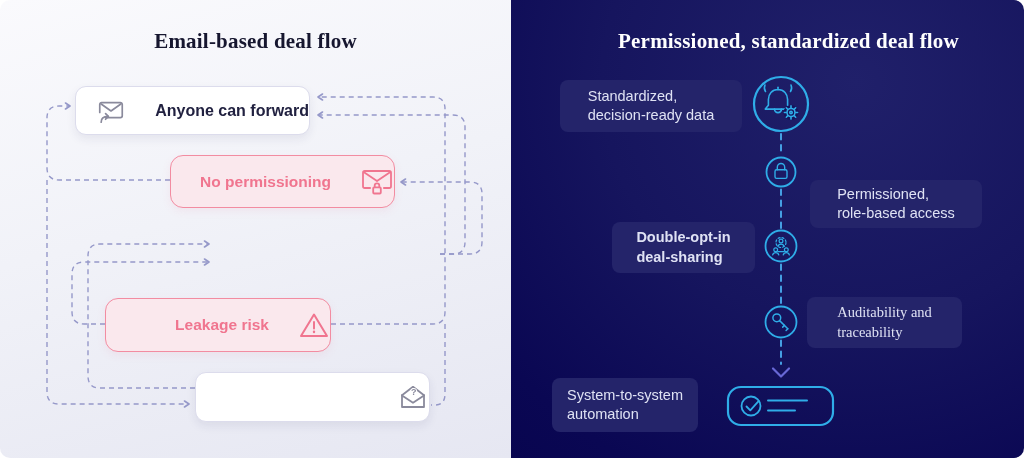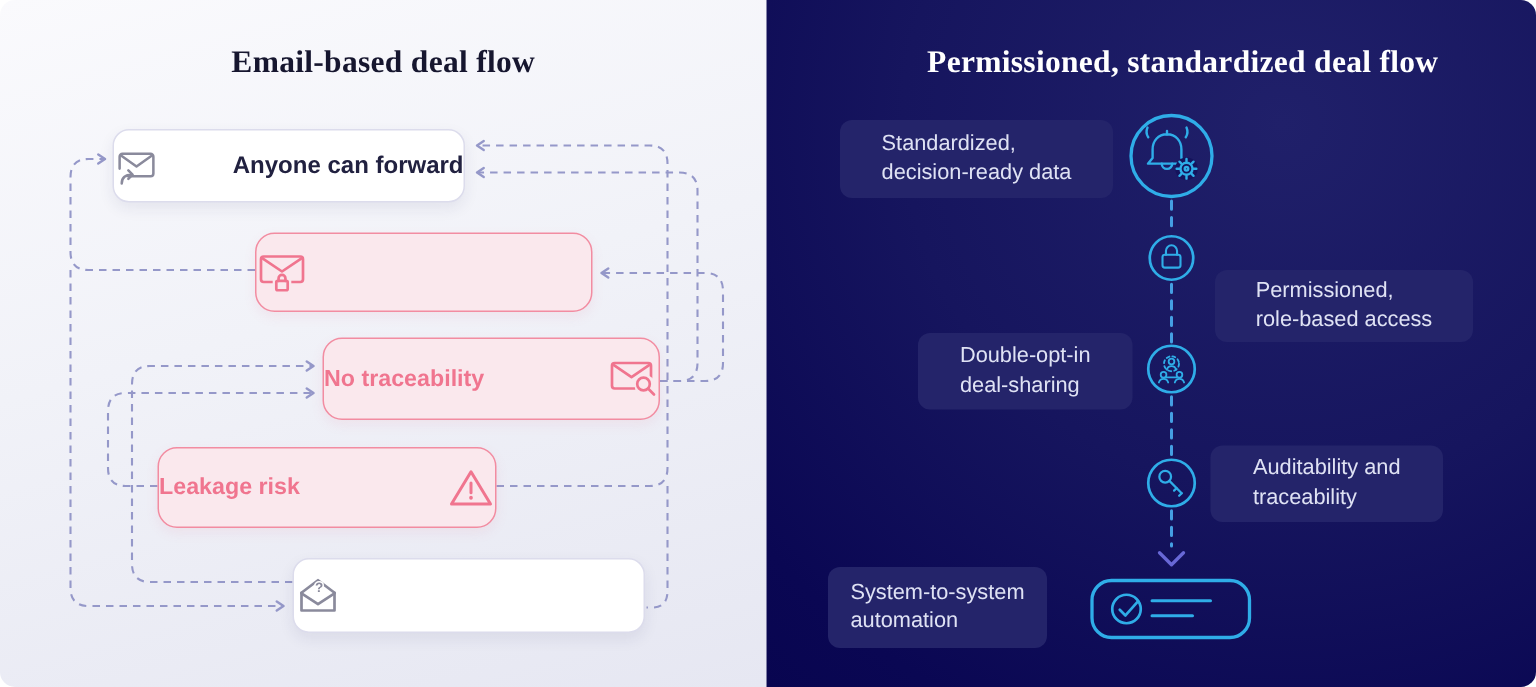--- a/index.html
+++ b/index.html
@@ -7,21 +7,21 @@
          border-radius:10px;overflow:hidden;}
   .panel{position:absolute;top:0;height:458px;overflow:hidden;}
   .panel-left{left:0;width:511px;background:linear-gradient(165deg,#fafafd 0%,#f1f2f8 45%,#e6e7f2 100%);}
   .panel-right{left:511px;width:513px;
         background:radial-gradient(120% 140% at 62% 18%, #20206a 0%, #16155e 38%, #0a0753 68%, #040149 100%);padding-left:42px;}
   .ptitle{position:absolute;top:29px;left:0;right:0;text-align:center;font-size:21px;font-weight:700;letter-spacing:.2px;font-family:Liberation Serif, serif;}
   .ptitle.dark{color:#16162f;}
   .ptitle.light{color:#ffffff;}
 
   
-  .lbox{position:absolute;display:flex;align-items:center;justify-content:space-between;gap:12px;border-radius:11px;box-sizing:border-box;}
+  .lbox{position:absolute;display:flex;align-items:center;justify-content:flex-end;gap:29px;border-radius:11px;box-sizing:border-box;}
   .lbox.neutral{background:#ffffff;border:1px solid var(--neutral-border);color:var(--neutral-text);
                 font-weight:700;font-size:16px;box-shadow:0 4px 10px rgba(40,40,90,.08);}
   .lbox.risk{background:var(--risk-fill);border:1.5px solid var(--risk-border);color:var(--risk-text);
              font-weight:700;font-size:15.5px;border-radius:13px;box-shadow:0 3px 8px rgba(240,120,150,.10);}
   .lbox svg{flex:0 0 auto;display:block;}
 
   
   .conn{fill:none;stroke:var(--connector);stroke-width:1.4;stroke-dasharray:5 4;}
   .arrhead{fill:none;stroke:var(--connector);stroke-width:1.6;stroke-dasharray:none;stroke-linecap:round;stroke-linejoin:round;}
   .gic{fill:none;stroke:var(--icon-gray);stroke-width:1.8;stroke-linecap:round;stroke-linejoin:round;}
@@ -69,39 +69,30 @@
       <svg width="30" height="30" viewBox="0 0 32 32">
         <path class="gic" d="M10,23 H26 a2,2 0 0 0 2,-2 V9 a2,2 0 0 0 -2,-2 H6 a2,2 0 0 0 -2,2 v8.5"></path>
         <path class="gic" d="M5.5,8.5 L16,16 L26.5,8.5"></path>
         <path class="gic" d="M5.5,28 C5.5,23.8 8,21.8 12.8,21.8"></path>
         <path class="gic" d="M10.2,18.8 L13.2,21.8 L10.2,24.8"></path>
       </svg>
       <span>Anyone can forward</span>
     </div>
 
     <div class="lbox risk" style="left:170px;top:155px;width:225px;height:53px;">
+      <span>No permissioning</span>
       <svg width="34" height="30" viewBox="0 0 34 30">
         <rect class="ric" x="3" y="4" width="28" height="17" rx="1.8"></rect>
         <path class="ric" d="M4,5.2 L17,14 L30,5.2"></path>
         <rect class="mask-risk" x="10.8" y="15" width="12.4" height="13"></rect>
         <path class="ric" d="M14.7,20.3 v-1.7 a2.3,2.3 0 0 1 4.6,0 v1.7"></path>
         <rect class="ric" x="13.2" y="20.3" width="7.6" height="6.2" rx="1"></rect>
       </svg>
     </div>
 
-    <div class="lbox risk" style="left:215px;top:225px;width:225px;height:55px;">
-      <span>No traceability</span>
-      <svg width="34" height="30" viewBox="0 0 34 30">
-        <rect class="ric" x="3" y="4" width="26" height="17" rx="1.8"></rect>
-        <path class="ric" d="M4,5.2 L16,13.4 L28,5.2"></path>
-        <circle class="mask-risk" cx="25" cy="19" r="7"></circle>
-        <circle class="ric" cx="24" cy="18" r="4.2"></circle>
-        <path class="ric" d="M27.2,21.2 L31,25"></path>
-      </svg>
-    </div>
 
     <div class="lbox risk" style="left:105px;top:298px;width:226px;height:54px;">
       <span>Leakage risk</span>
       <svg width="32" height="30" viewBox="0 0 32 30">
         <path class="ric" style="stroke-width:2" d="M16,4.5 L29,26 H3 Z"></path>
         <path class="ric" style="stroke-width:2" d="M16,12 V18.5"></path>
         <path class="ric" style="stroke-width:2.4" d="M16,21.7 v0.3"></path>
       </svg>
     </div>
 
@@ -172,21 +163,21 @@
         <path class="ic" style="stroke-width:1.8" d="M235.5,406.5 l3.8,3.8 l8.5,-9.5"></path>
         <path class="ic" style="stroke-width:2" d="M257,400.5 H296"></path>
         <path class="ic" style="stroke-width:2" d="M257,410.5 H284"></path>
       </g>
     </svg>
 
     <div class="rlabel" style="left:49px;top:80px;width:182px;height:52px;">Standardized,
 decision-ready data</div>
     <div class="rlabel" style="left:299px;top:142px;width:172px;height:48px;margin-top:38px;">Permissioned,
 role-based access</div>
-    <div class="rlabel" style="left:101px;top:222px;width:143px;height:51px;">Double-opt-in
+    <div class="rlabel" style="left:101px;top:222px;width:143px;height:51px;font-weight:bold;">Double-opt-in
 deal-sharing</div>
-    <div class="rlabel" style="left:296px;top:297px;width:155px;height:51px;">Auditability and
+    <div class="rlabel" style="left:296px;top:297px;width:155px;height:51px;font-family:Liberation Serif, serif;">Auditability and
 traceability</div>
     <div class="rlabel" style="left:41px;top:378px;width:146px;height:54px;">System-to-system
 automation</div>
   </div>
 
 </div>
 
 </body></html>

